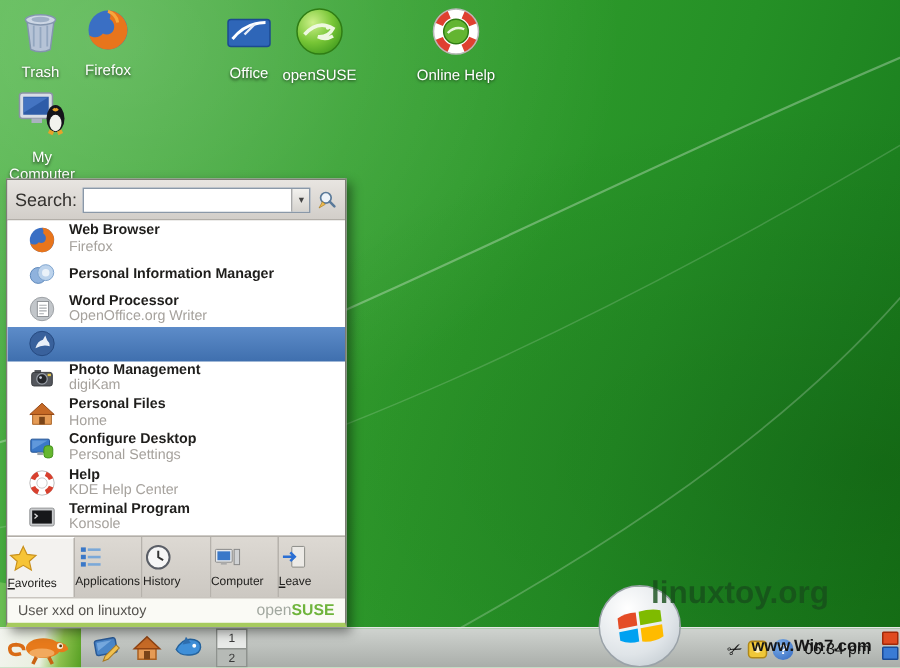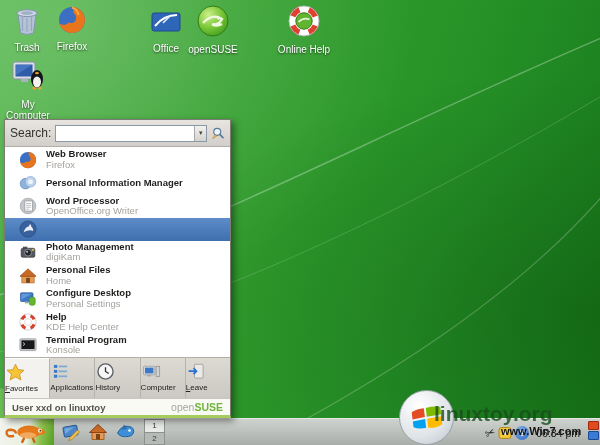--- a/index.html
+++ b/index.html
@@ -45,21 +45,21 @@
   .tab { flex:1; border-right:1px solid #b6b2ac; display:flex; flex-direction:column; 
     justify-content:flex-start; padding-top:3px; gap:1px; cursor:pointer; background:linear-gradient(#ddd9d3,#ccc8c2); }
   .tab:last-child { border-right:0; }
   .tab.active { background:#f3f2ef; border-top:1px solid #fff; }
   .tab .ti { width:21px; height:21px; }
   .tab-label { font-size:8px; color:#22211f; display:block; }
   .u-first::first-letter { text-decoration:underline; }
 
   .menu-footer { flex:0 0 17px; background:#fafaf5; border-top:1px solid #c9c5bf;
     display:flex; align-items:center; justify-content:space-between; padding:0 7px; }
-  .footer-user { font-size:9.5px; font-weight:bold; color:#55534f; }
+  .footer-user { font-size:9.5px; font-weight:normal; color:#55534f; }
   .brand { font-size:10.5px; }
   .brand .b-open { color:#a2a8a0; }
   .brand .b-suse { color:#6fb43c; font-weight:bold; }
 
   
   .taskbar { position:absolute; left:0; bottom:0; width:600px; height:27px;
     background:linear-gradient(#cfd3cf,#a9ada9); border-top:1px solid #e6e8e6;
     display:flex; align-items:center; z-index:4; }
   .kickoff-btn { width:54px; height:100%; flex:0 0 54px; cursor:pointer;
     background:linear-gradient(100deg,#f2f4ee 0%,#e9efdf 52%,#8ec14e 74%,#559f22 100%); position:relative; }
@@ -76,21 +76,21 @@
     color:#fff; font-size:9px; font-weight:bold; display:flex; align-items:center; justify-content:center; cursor:pointer; }
   .clock { font-size:10.5px; color:#111; margin-left:4px; cursor:pointer; white-space:nowrap; }
 
   
   .wm { position:absolute; pointer-events:none; z-index:9; }
   .wm-logo { left:399px; top:390px; width:55px; height:55px; border-radius:50%;
     background:radial-gradient(circle at 35% 28%,#ffffff,#dfe4e8 60%,#b9c2c9); border:1px solid #9aa2a8;
     display:flex; align-items:center; justify-content:center; }
   .wm-red { left:446px; top:391px; font-size:19px; font-weight:bold; color:#e03121; white-space:nowrap;
     text-shadow:1px 1px 0 #fff,-1px -1px 0 #fff,1px -1px 0 #fff,-1px 1px 0 #fff; }
-  .wm-green { left:434px; top:402px; font-size:21px; font-weight:bold; color:#174f1b; opacity:.8; white-space:nowrap; }
+  .wm-green { left:434px; top:384px; font-size:21px; font-weight:bold; color:#174f1b; opacity:.8; white-space:nowrap; }
   .wm-url { left:501px; top:425px; font-size:11px; font-weight:bold; color:#161616; white-space:nowrap; }
   .wm-badges { right:1px; top:421px; display:flex; flex-direction:column; gap:1px; }
   .wm-badge-r { width:11px; height:9px; background:#e04a20; border:1px solid #a02808; border-radius:1px; }
   .wm-badge-b { width:11px; height:9px; background:#3a7bd5; border:1px solid #1a4a95; border-radius:1px; }
 </style>
 </head>
 <body>
 
 <div class="desktop">
   <div class="bg-hi"></div>

